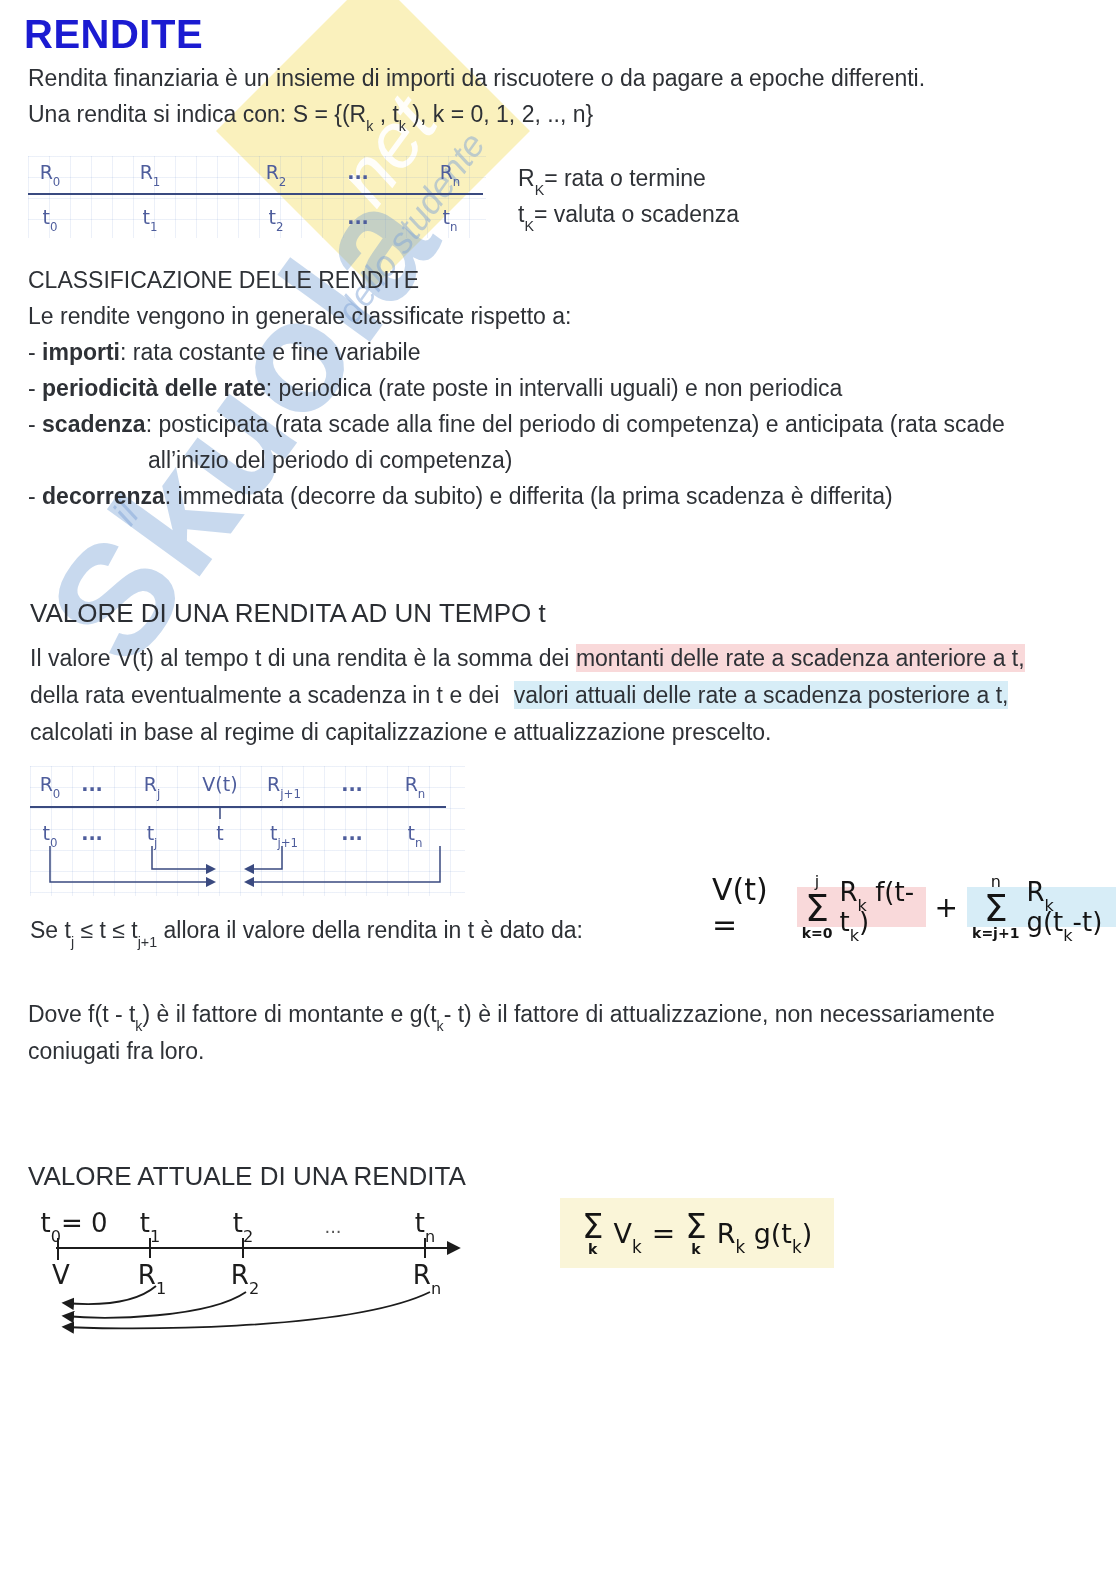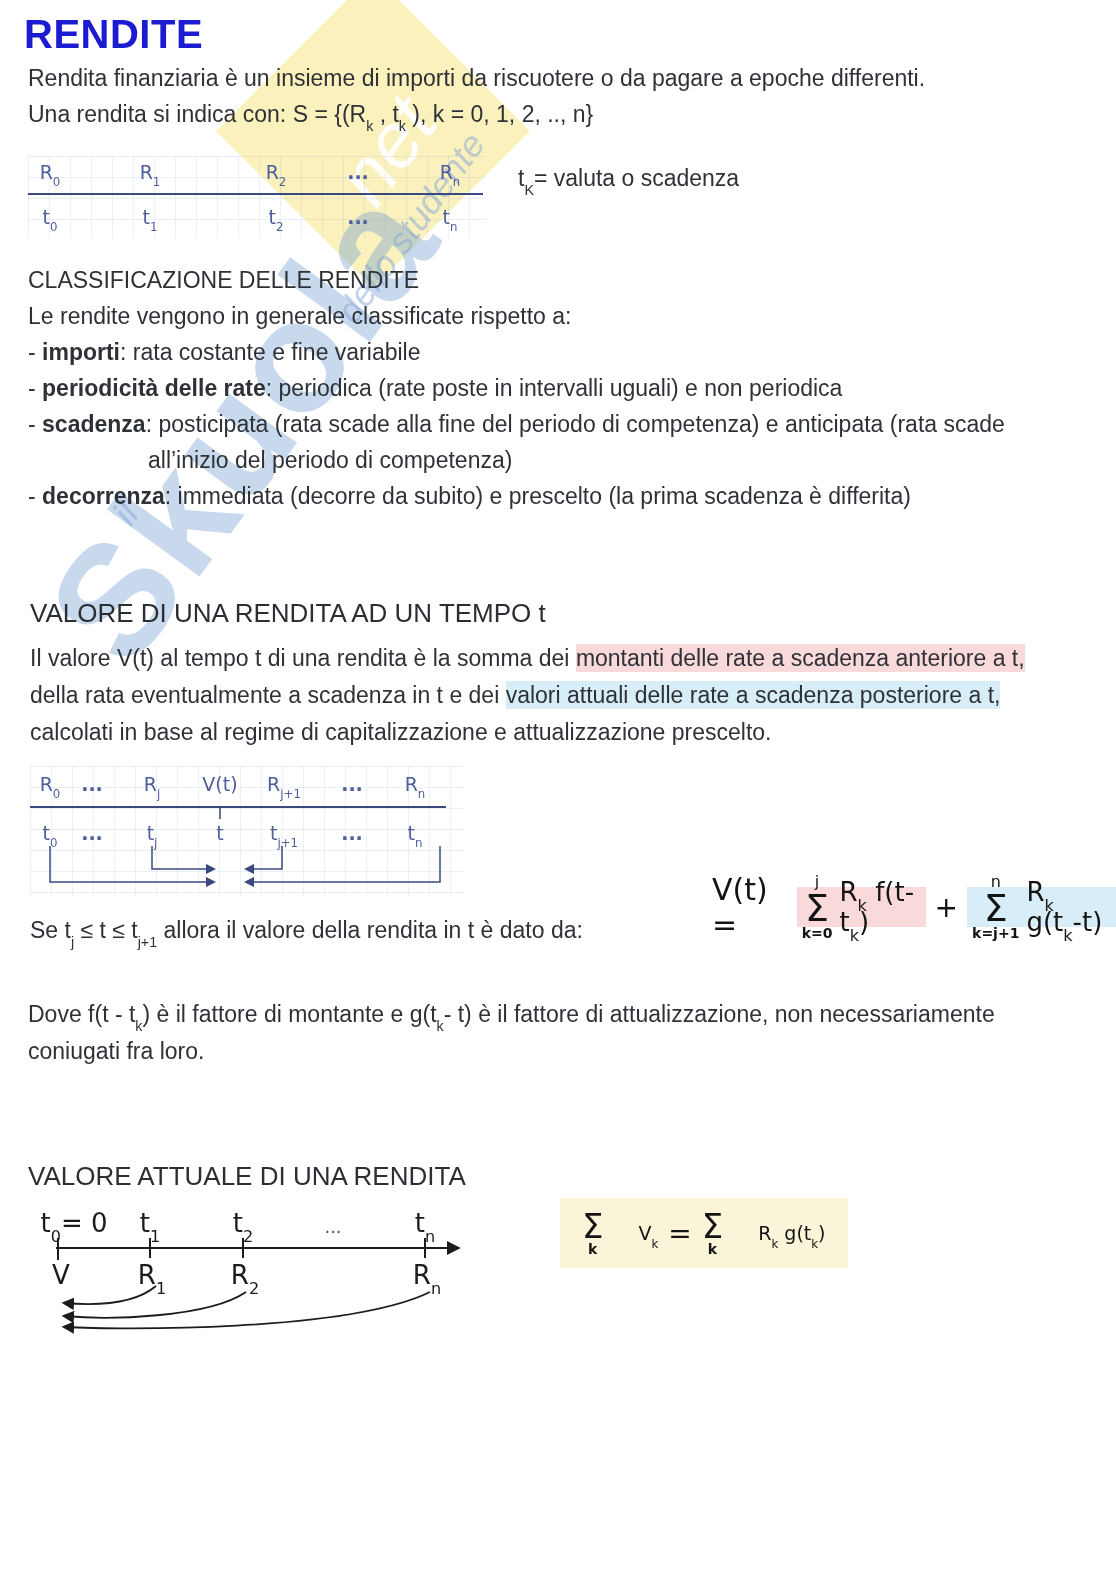--- a/index.html
+++ b/index.html
@@ -4,21 +4,21 @@
 <style>
   html,body{margin:0;padding:0;background:#ffffff;}
   .page{position:relative;width:1116px;height:1578px;background:#ffffff;overflow:hidden;
         font-family:"Liberation Sans",sans-serif;color:#2e3136;}
   .content{position:relative;z-index:1;}
   .line{white-space:nowrap;font-size:23px;line-height:36px;}
   sub{font-size:62%;position:relative;bottom:-0.22em;line-height:0;}
   .b{font-weight:700;}
   .u{text-decoration-thickness:2px;text-underline-offset:4px;}
   .hlp{background:#f9d9da;padding:1px 0;}
-  .hlb{background:#d7edf7;padding:1px 0;}
+  .hlb{background:#d7edf7;padding:1px 0;margin-left:8px;}
 
   
   .wm{position:absolute;left:0;top:0;width:580px;height:660px;z-index:0;pointer-events:none;}
   .wm-diamond{position:absolute;left:262px;top:20px;width:222px;height:222px;
               transform:rotate(45deg);background:rgba(247,233,148,0.62);}
   .wm-brand{position:absolute;left:12px;top:588px;transform:rotate(-54deg);transform-origin:0 0;
             font-size:158px;font-weight:800;letter-spacing:3px;color:rgba(110,155,210,0.38);}
   .wm-net{position:absolute;left:318px;top:168px;transform:rotate(-54deg);transform-origin:0 0;
           font-size:78px;font-style:italic;color:rgba(255,255,255,0.92);}
   .wm-frag1{position:absolute;left:104px;top:508px;transform:rotate(-54deg);transform-origin:0 0;
@@ -78,21 +78,21 @@
 
   
   .tl3{position:absolute;left:28px;top:1196px;width:490px;height:152px;}
   .tl3 .hw{position:absolute;transform:translateX(-50%);font-family:"DejaVu Sans",sans-serif;
            font-size:26px;color:#1c1c1c;white-space:nowrap;}
   .d3-svg{position:absolute;left:0;top:0;}
 
   .f-pv-box{position:absolute;left:560px;top:1198px;background:#faf5d8;padding:12px 22px;}
   .f-pv{gap:10px;}
   .f-pv .sum .sym{font-size:34px;}
-  .f-pv .term{font-size:19px;margin-left:25px;}
+  .f-pv .term{font-size:27px;}
 </style>
 </head>
 <body>
 
 <div class="page">
 
   <div class="wm">
     <div class="wm-diamond"></div>
     <div class="wm-brand">Skuola</div>
     <div class="wm-net">net</div>
@@ -117,31 +117,32 @@
       <span class="tl-lbl" style="left:422px;top:5px;"><span>R</span><sub>n</sub></span>
       <div class="tl1-line"></div>
       <span class="tl-lbl" style="left:22px;top:50px;"><span>t</span><sub>0</sub></span>
       <span class="tl-lbl" style="left:122px;top:50px;"><span>t</span><sub>1</sub></span>
       <span class="tl-lbl" style="left:248px;top:50px;"><span>t</span><sub>2</sub></span>
       <span class="tl-lbl" style="left:330px;top:50px;font-weight:700;"><span>...</span></span>
       <span class="tl-lbl" style="left:422px;top:50px;"><span>t</span><sub>n</sub></span>
     </div>
 
     <div class="legend">
+      <div class="line"><span>R</span><sub>K</sub><span>= rata o termine</span></div>
       <div class="line"><span>t</span><sub>K</sub><span>= valuta o scadenza</span></div>
     </div>
 
     <div class="cls">
       <div class="line">CLASSIFICAZIONE DELLE RENDITE</div>
       <div class="line">Le rendite vengono in generale classificate rispetto a:</div>
       <div class="line"><span>- </span><span class="b">importi</span><span>: rata </span><span class="u">costante</span><span> e fine </span><span class="u">variabile</span></div>
       <div class="line"><span>- </span><span class="b">periodicità delle rate</span><span>: </span><span class="u">periodica</span><span> (rate poste in intervalli uguali) e </span><span class="u">non periodica</span></div>
       <div class="line"><span>- </span><span class="b">scadenza</span><span>: </span><span class="u">posticipata</span><span> (rata scade alla fine del periodo di competenza) e </span><span class="u">anticipata</span><span> (rata scade</span></div>
       <div class="line indent"><span>all’inizio del periodo di competenza)</span></div>
-      <div class="line"><span>- </span><span class="b">decorrenza</span><span>: </span><span class="u">immediata</span><span> (decorre da subito) e </span><span class="u">prescelto</span><span> (la prima scadenza è differita)</span></div>
+      <div class="line"><span>- </span><span class="b">decorrenza</span><span>: </span><span class="u">immediata</span><span> (decorre da subito) e </span><span class="u">differita</span><span> (la prima scadenza è differita)</span></div>
     </div>
 
     <div class="h2 sec2-head">VALORE DI UNA RENDITA AD UN TEMPO t</div>
     <div class="sec2-para">
       <div class="line"><span>Il valore V(t) al tempo t di una rendita è la somma dei </span><span class="hlp">montanti delle rate a scadenza anteriore a t,</span></div>
       <div class="line"><span>della rata eventualmente a scadenza in t e dei </span><span class="hlb">valori attuali delle rate a scadenza posteriore a t,</span></div>
       <div class="line"><span>calcolati in base al regime di capitalizzazione e attualizzazione prescelto.</span></div>
     </div>
 
     <div class="tl2 grid-bg">

